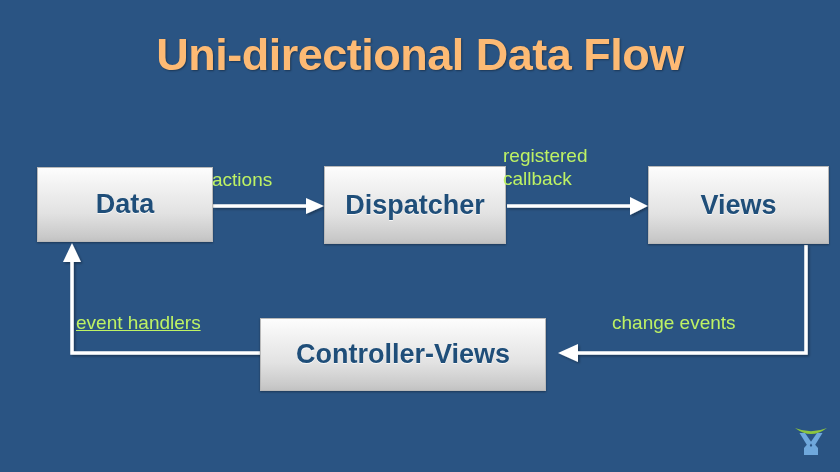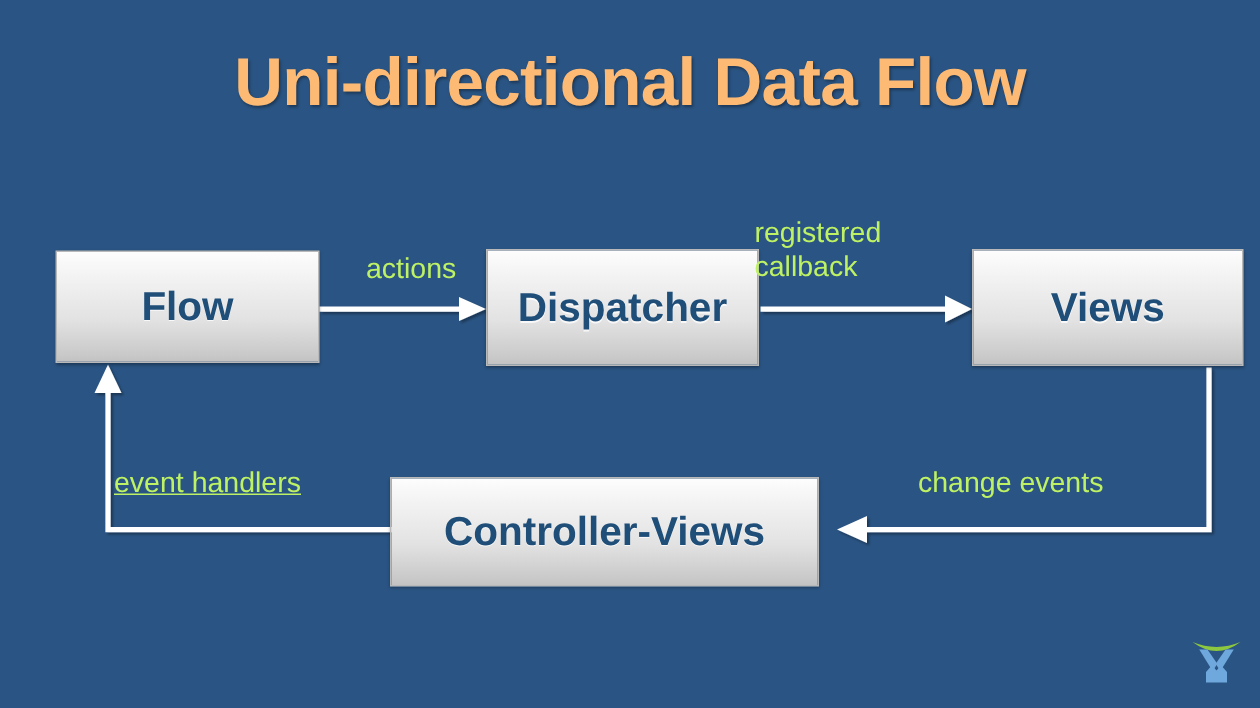--- a/index.html
+++ b/index.html
@@ -56,21 +56,21 @@
   
   .conn-label {
     position: absolute;
     color: #bef264;
     font-size: 19px;
     line-height: 23px;
     text-align: left;
     white-space: pre-line;
     user-select: none;
   }
-  #label-actions    { left: 224px; top: 168px; width: 112px; padding-left: 20px; }
+  #label-actions    { left: 212px; top: 168px; width: 112px; }
   #label-registered { left: 503px; top: 144px; width: 146px; }
   #label-event      { left: 76px;  top: 311px; width: 186px; text-decoration: underline; }
   #label-change     { left: 612px; top: 311px; width: 178px; }
 
   
   #arrows {
     position: absolute;
     left: 0; top: 0;
     width: 840px; height: 472px;
     pointer-events: none;
@@ -113,21 +113,21 @@
       <polyline points="806,245 806,353 578,353" fill="none" stroke="#ffffff" stroke-width="3.5" stroke-linejoin="miter"></polyline>
       <polygon points="578,344 558,353 578,362" fill="#ffffff"></polygon>
     </g>
 
     <g filter="url(#dropshadow)">
       <polyline points="271,353 72,353 72,262" fill="none" stroke="#ffffff" stroke-width="3.5" stroke-linejoin="miter"></polyline>
       <polygon points="63,262 72,243 81,262" fill="#ffffff"></polygon>
     </g>
   </svg>
 
-  <div class="node" id="node-views">Flow</div>
+  <div class="node" id="node-views">Data</div>
 
   <div class="node" id="node-dispatcher">Dispatcher</div>
 
   <div class="node" id="node-stores">Views</div>
 
   <div class="node" id="node-controller">Controller-Views</div>
 
   <div class="conn-label" id="label-actions">actions</div>
 
   <div class="conn-label" id="label-registered">registered

